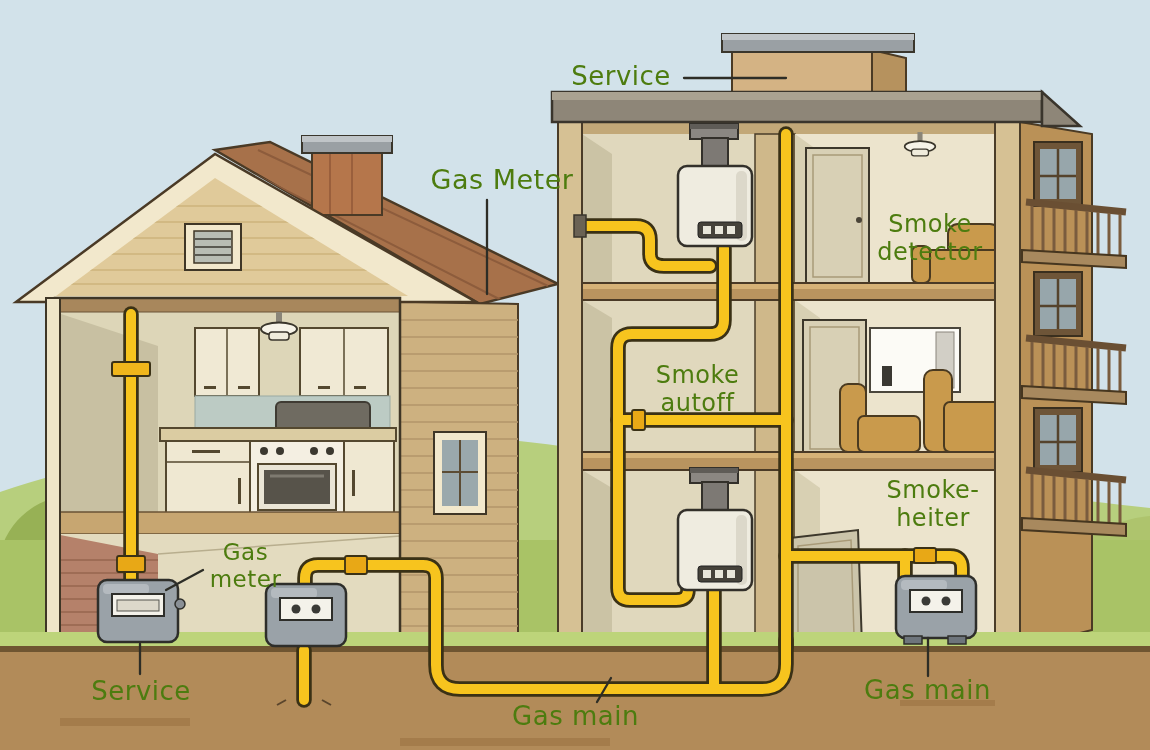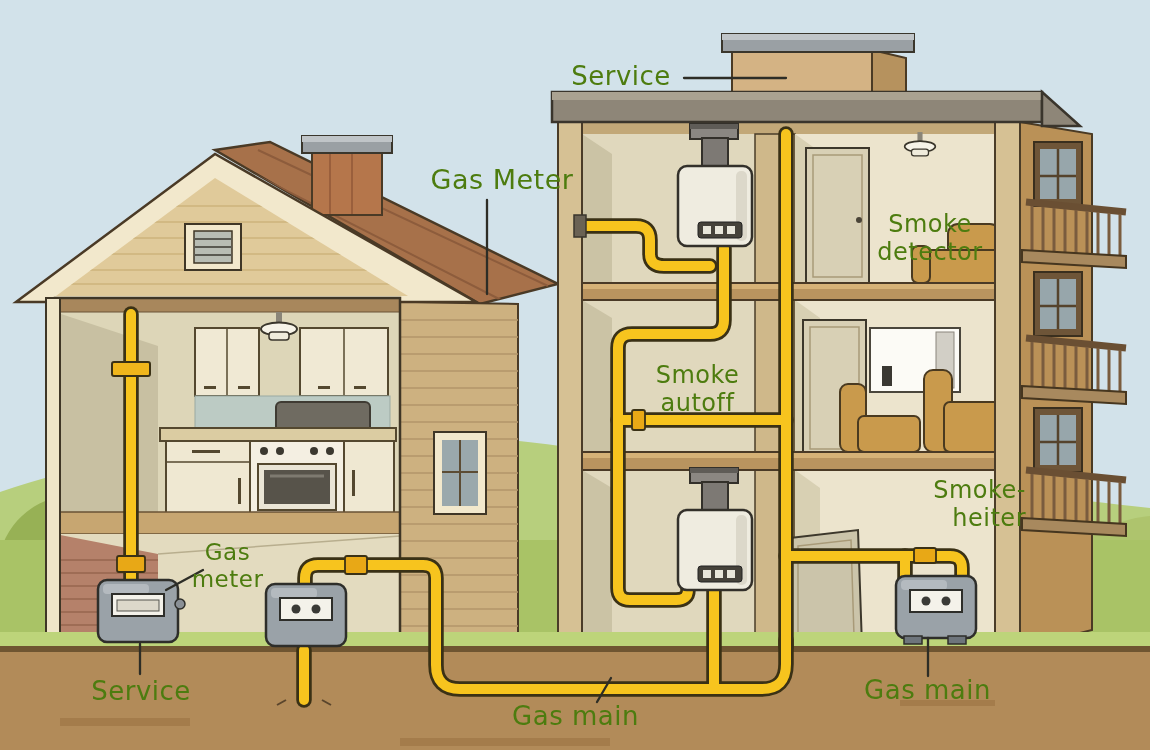--- a/index.html
+++ b/index.html
@@ -325,24 +325,24 @@
 <div class="label lab26" style="left:562px;top:61px;width:118px;">Service</div>
 <div class="label lab27" style="left:412px;top:164px;width:150px;">Gas Meter</div>
 <div class="label lab24" style="left:855px;top:168px;width:150px;margin-top:43px;">
   <span>Smoke</span><br>
   <span>detector</span>
 </div>
 <div class="label lab24" style="left:645px;top:362px;width:105px;">
   <span>Smoke</span><br>
   <span>autoff</span>
 </div>
-<div class="label lab24" style="left:876px;top:477px;width:150px;text-align:right;">
+<div class="label lab24" style="left:858px;top:477px;width:150px;">
   <span>Smoke-</span><br>
   <span>heiter</span>
 </div>
-<div class="label lab23" style="left:180px;top:539px;width:95px;">
+<div class="label lab23" style="left:198px;top:539px;width:95px;">
   <span>Gas</span><br>
   <span>meter</span>
 </div>
 <div class="label lab26" style="left:86px;top:676px;width:110px;">Service</div>
 <div class="label lab26" style="left:508px;top:701px;width:135px;">Gas main</div>
 <div class="label lab26" style="left:860px;top:675px;width:135px;">Gas main</div>
 </div>
 
 </body></html>

